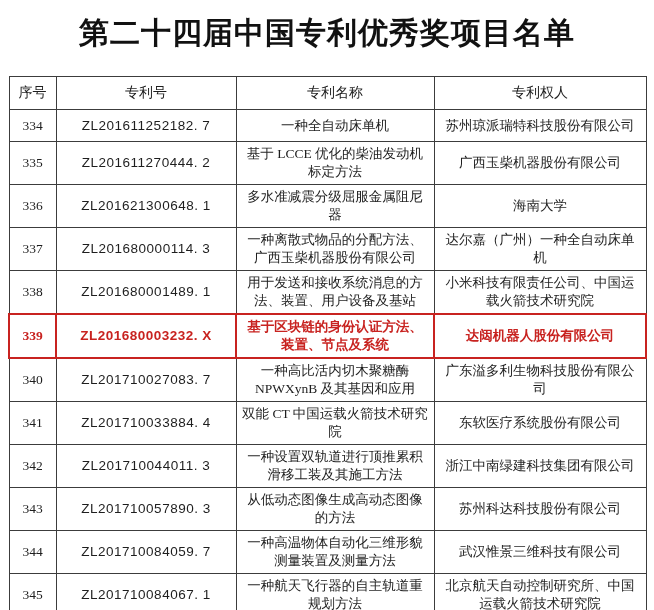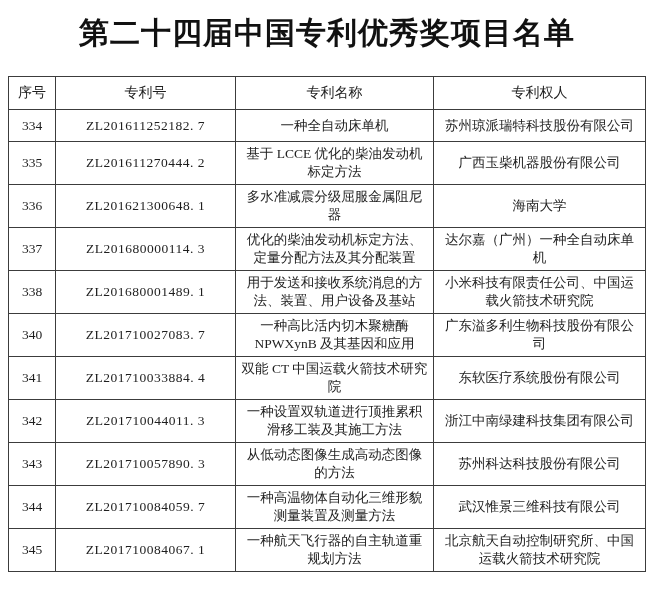--- a/index.html
+++ b/index.html
@@ -37,21 +37,21 @@
     text-align: center;
     vertical-align: middle;
     font-size: 13.5px;
     line-height: 18px;
     padding: 3px 5px;
     font-weight: normal;
   }
   .patents th { height: 33px; font-size: 14px; }
   .patents td { height: 32px; }
   .patents td:nth-child(2) {
-    font-family: Liberation Serif, serif;
+    font-family: Liberation Sans, sans-serif;
     letter-spacing: 0.5px;
     white-space: nowrap;
   }
   tr.highlight td {
     color: var(--hl);
     font-weight: bold;
     border: 2px solid var(--hl);
   }
 </style>
 </head>
@@ -90,28 +90,34 @@
         </tr>
         <tr>
           <td>336</td>
           <td>ZL201621300648. 1</td>
           <td>多水准减震分级屈服金属阻尼器</td>
           <td>海南大学</td>
         </tr>
         <tr>
           <td>337</td>
           <td>ZL201680000114. 3</td>
-          <td>优化的柴油发动机标定方法、定量分配方法及其分配装置</td>
+          <td>一种离散式物品的分配方法、广西玉柴机器股份有限公司</td>
           <td>达尔嘉（广州）一种全自动床单机</td>
         </tr>
         <tr>
           <td>338</td>
           <td>ZL201680001489. 1</td>
           <td>用于发送和接收系统消息的方法、装置、用户设备及基站</td>
           <td>小米科技有限责任公司、中国运载火箭技术研究院</td>
+        </tr>
+        <tr class="highlight">
+          <td>339</td>
+          <td>ZL201680003232. X</td>
+          <td>基于区块链的身份认证方法、装置、节点及系统</td>
+          <td>达闼机器人股份有限公司</td>
         </tr>
         <tr>
           <td>340</td>
           <td>ZL201710027083. 7</td>
           <td>一种高比活内切木聚糖酶 NPWXynB 及其基因和应用</td>
           <td>广东溢多利生物科技股份有限公司</td>
         </tr>
         <tr>
           <td>341</td>
           <td>ZL201710033884. 4</td>

